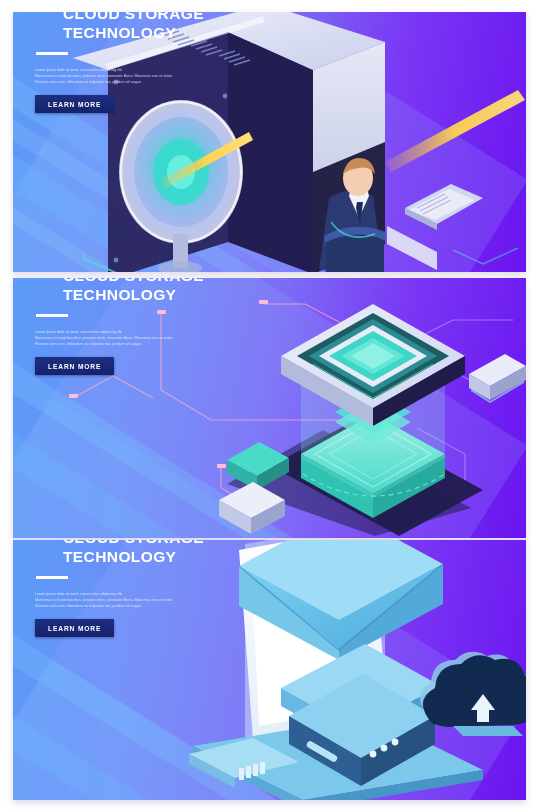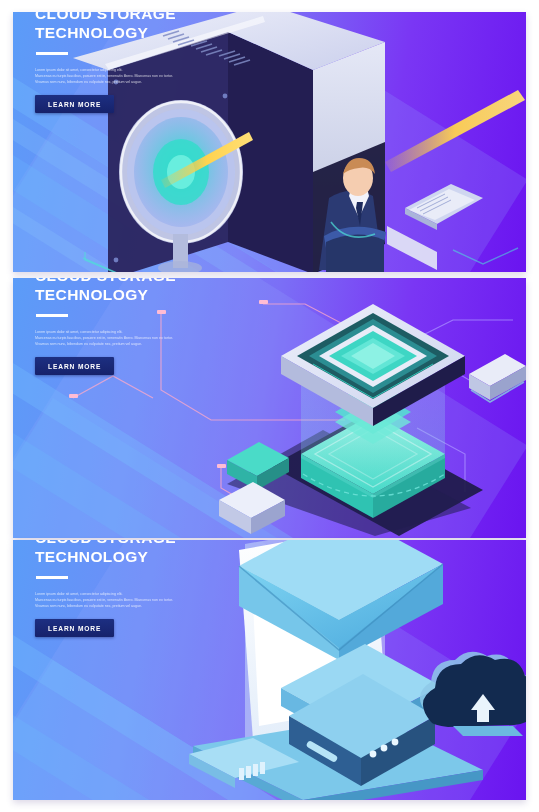--- a/index.html
+++ b/index.html
@@ -43,20 +43,21 @@
     position:absolute; left:40px; top:120px; width:360px; height:200px;
     background:rgba(120,200,255,.16);
     transform:rotate(32deg); transform-origin:0 0;
   }
 
   
   .copy { position:absolute; left:22px; top:-8px; width:260px; z-index:6; }
   .title {
     color:#fff; font-weight:bold; font-size:15.5px; line-height:19px;
     letter-spacing:.4px;
+    margin-left:28px;
   }
   .title .l1 { display:block; }
   .title .l2 { display:block; }
   .rule { width:32px; height:2.5px; background:#fff; margin:10px 0 12px 1px; }
   .body { color:rgba(255,255,255,.72); font-size:3.6px; line-height:6.2px; width:232px; }
   .body span { display:block; white-space:nowrap; }
   .btn {
     margin-top:10px; display:inline-block;
     background:linear-gradient(180deg,#1d2f82 0%,#16226b 100%);
     color:#fff; font-size:6.6px; font-weight:bold; letter-spacing:.9px;

